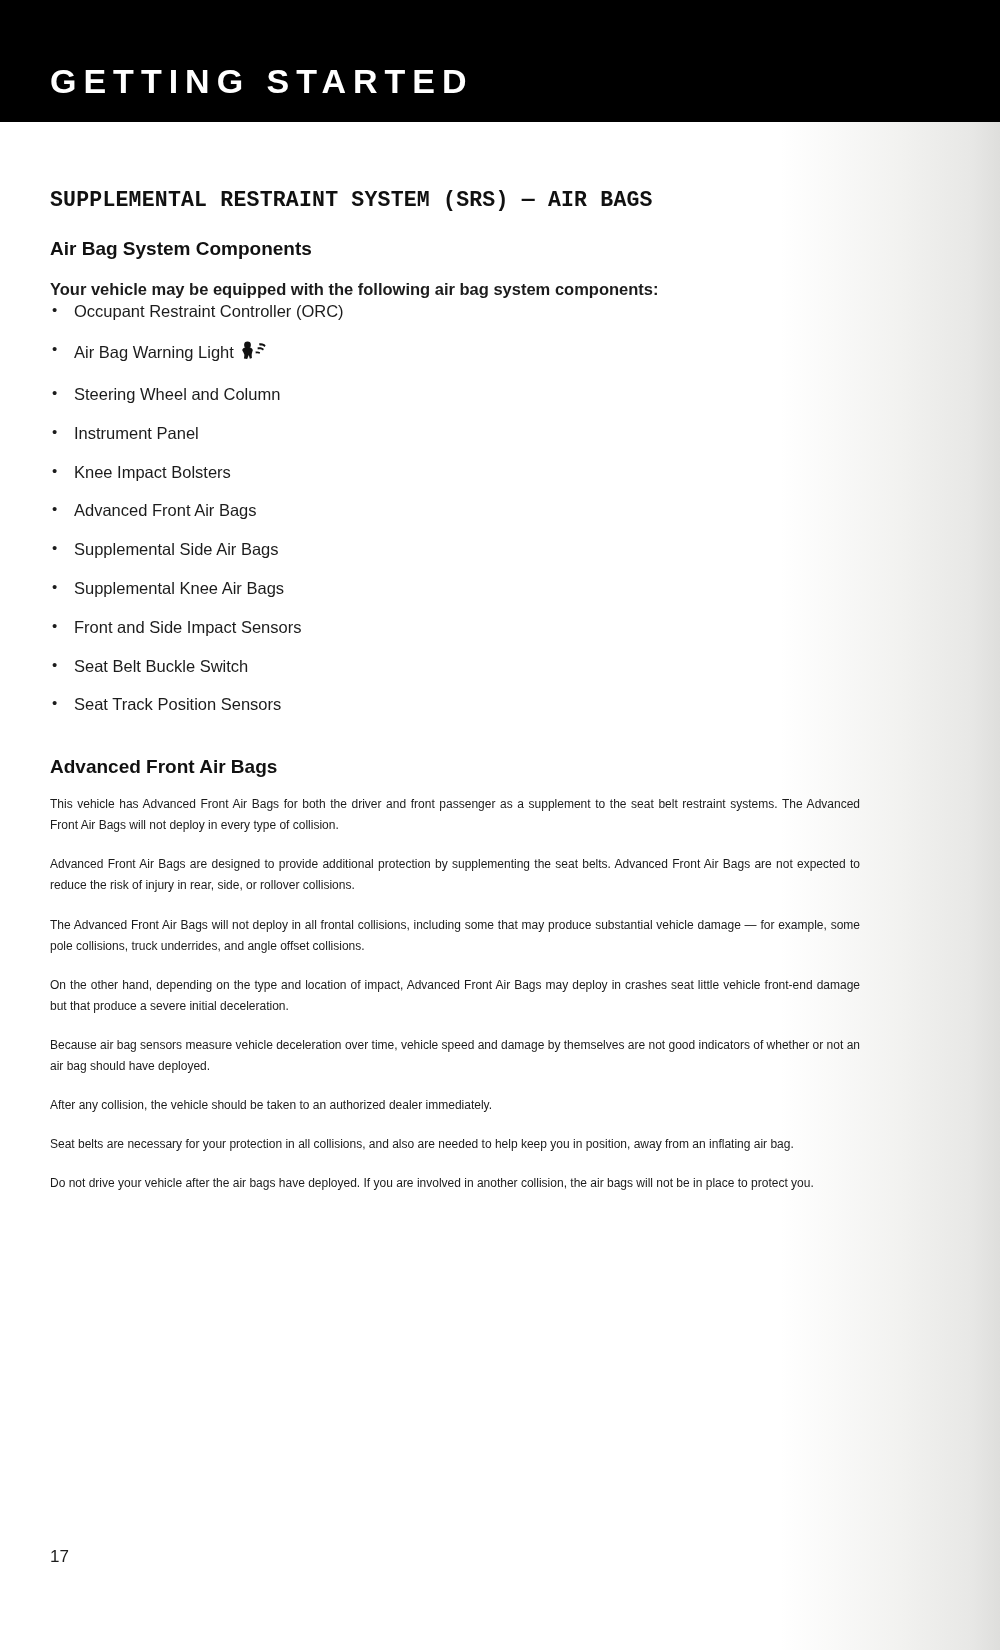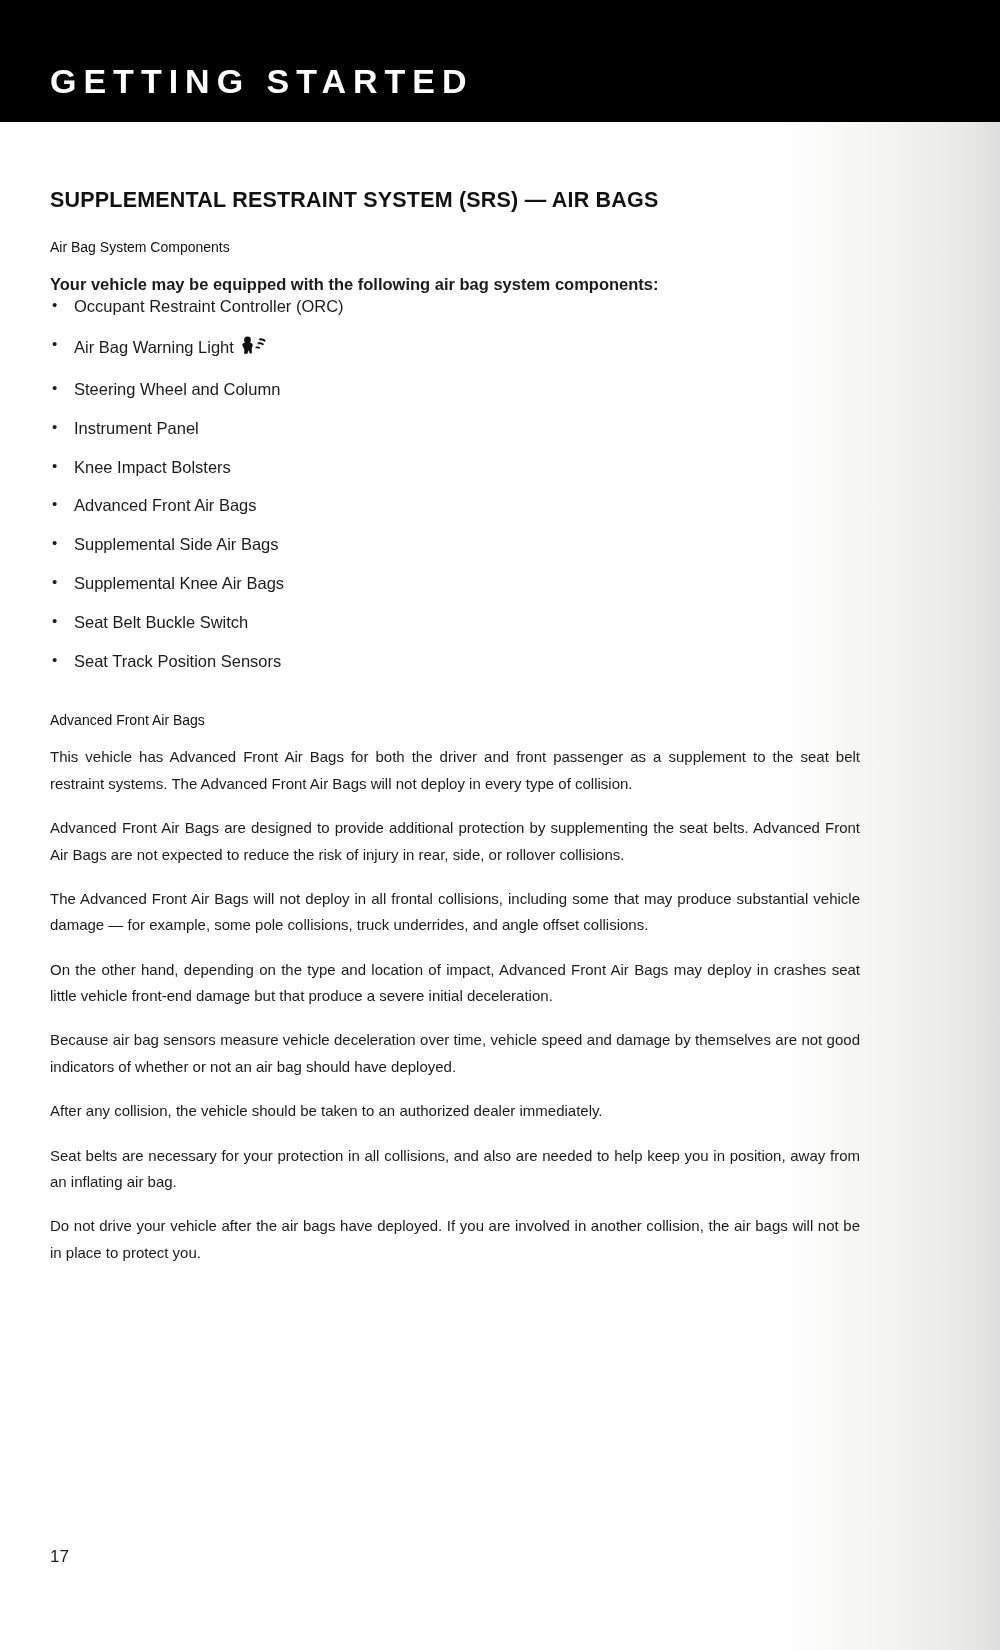--- a/index.html
+++ b/index.html
@@ -45,29 +45,30 @@
     left: 50px;
     top: 188px;
     width: 810px;
   }
   h1.section-title {
     font-size: 21.5px;
     font-weight: bold;
     letter-spacing: 0.2px;
     margin: 0 0 26px 0;
     color: #111111;
+    font-family: Liberation Mono, monospace;
   }
   h2.subhead {
-    font-size: 14px;
-    font-weight: normal;
+    font-size: 19px;
+    font-weight: bold;
     margin: 0 0 16px 0;
     color: #111111;
   }
   p.body {
-    font-size: 15px;
+    font-size: 12px;
     line-height: 1.76;
     margin: 16px 0 18px 0;
     color: #1c1c1c;
     text-align: justify;
     text-justify: inter-word;
   }
   p.intro {
     font-size: 16.5px;
     line-height: 1.6;
     margin: 0 0 0 0;
@@ -149,20 +150,23 @@
       <li>
         <span>Advanced Front Air Bags</span>
       </li>
       <li>
         <span>Supplemental Side Air Bags</span>
       </li>
       <li>
         <span>Supplemental Knee Air Bags</span>
       </li>
       <li>
+        <span>Front and Side Impact Sensors</span>
+      </li>
+      <li>
         <span>Seat Belt Buckle Switch</span>
       </li>
       <li>
         <span>Seat Track Position Sensors</span>
       </li>
     </ul>
 
     <h2 class="subhead">Advanced Front Air Bags</h2>
 
     <p class="body">This vehicle has Advanced Front Air Bags for both the driver and front passenger as a supplement to the seat belt restraint systems. The Advanced Front Air Bags will not deploy in every type of collision.</p>

